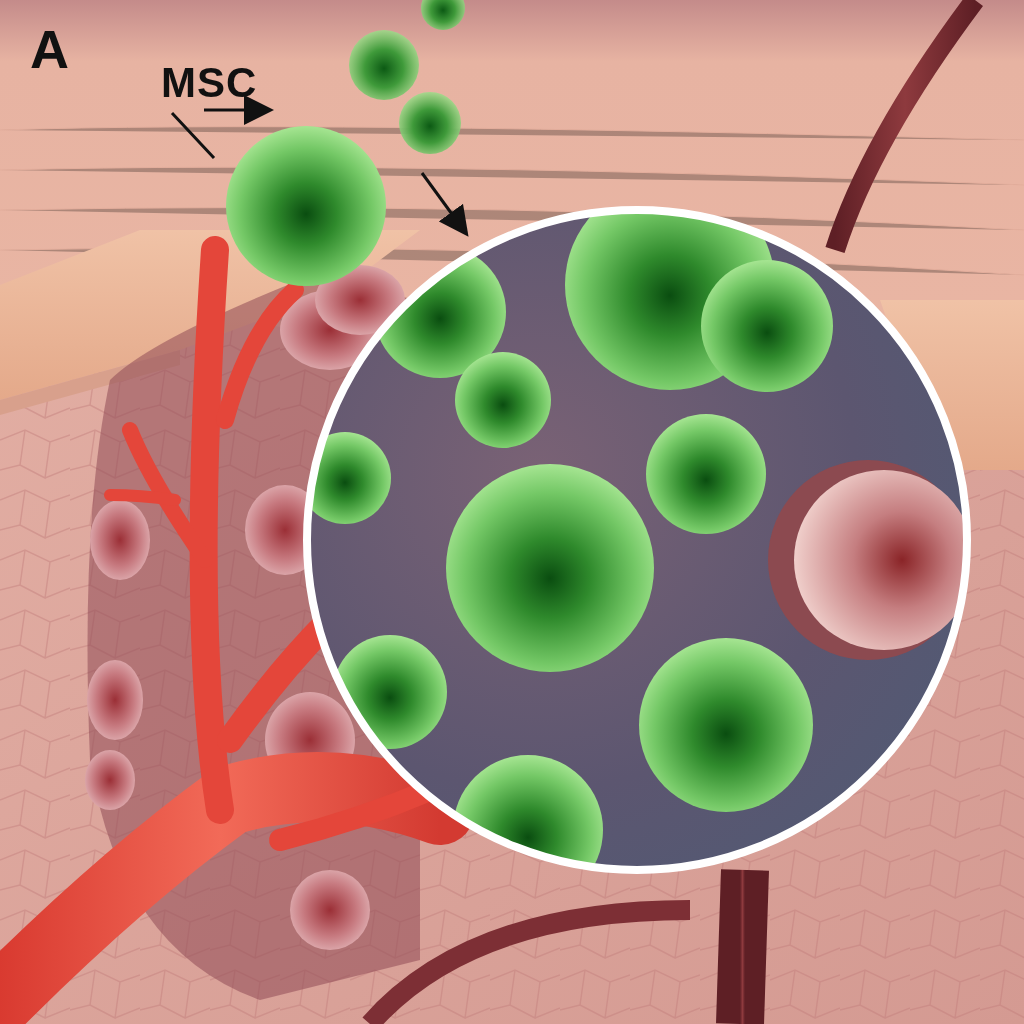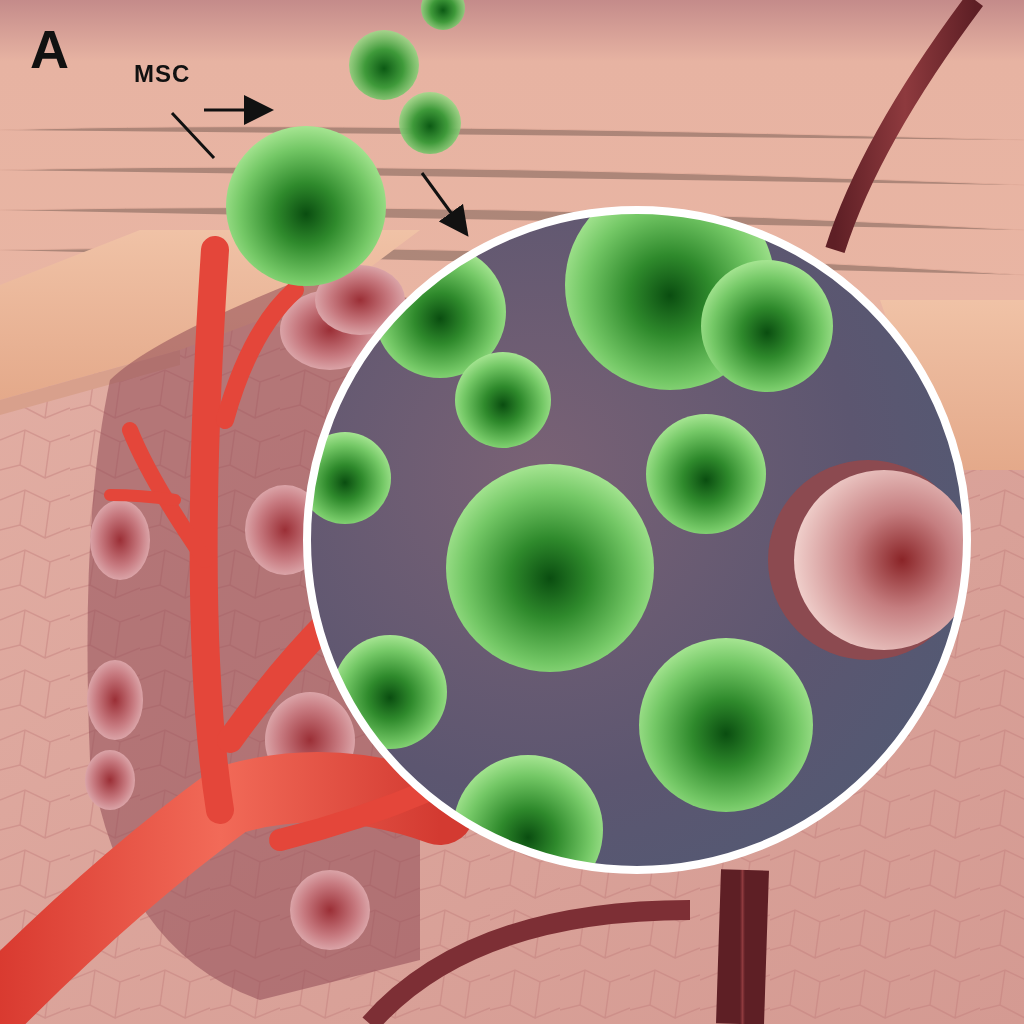--- a/index.html
+++ b/index.html
@@ -1,20 +1,20 @@
 <!DOCTYPE html>
 <html><head>
 <meta charset="utf-8">
 <style>
   html, body { margin:0; padding:0; }
   body { width:1024px; height:1024px; overflow:hidden; position:relative; font-family:"Liberation Sans", sans-serif; background:#e9b3a2; }
   .scene { position:absolute; inset:0; }
   .label { position:absolute; color:#111; font-weight:bold; font-family:"Liberation Sans", sans-serif; }
   .label-a { left:30px; top:22px; font-size:54px; line-height:1; }
-  .label-msc { left:134px; top:62px; font-size:24px; line-height:1; letter-spacing:1px; }
+  .label-msc { left:161px; top:62px; font-size:42px; line-height:1; letter-spacing:1px; }
   svg { display:block; }
 </style>
 </head>
 <body>
 
 <div class="scene">
 <svg width="1024" height="1024" viewBox="0 0 1024 1024">
   <defs>
     <linearGradient id="skyGrad" x1="0" y1="0" x2="0" y2="1">
       <stop offset="0" stop-color="#c48b8a"></stop>

